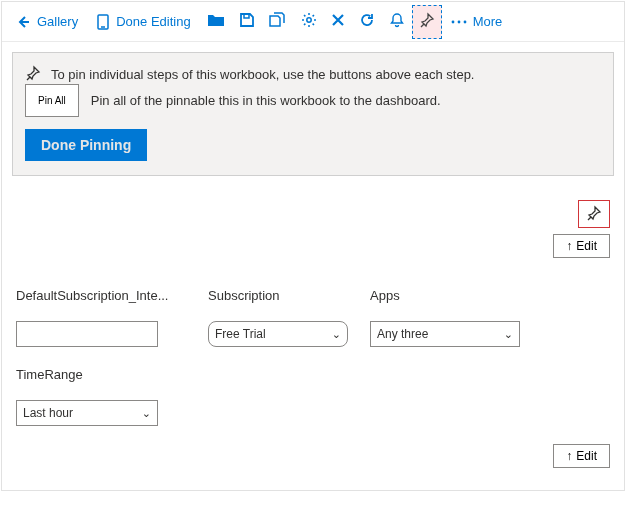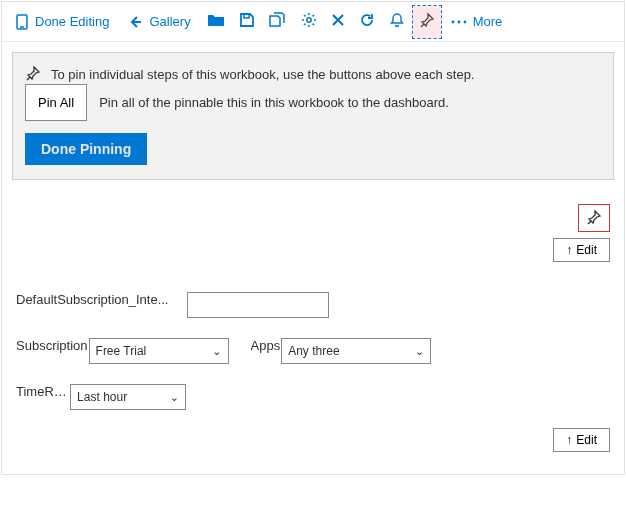--- a/index.html
+++ b/index.html
@@ -31,21 +31,21 @@
   }
   .notice {
     margin: 10px; padding: 12px 12px 14px 12px;
     background: #f3f2f1; border: 1px solid #cfcfcf;
     color: #323130;
   }
   .notice-row1 { display:flex; align-items:center; gap:10px; }
   .pinall {
     display:inline-block; padding:10px 12px;
     border:1px solid #8a8886; background:#fff; cursor:pointer;
-    font-size:13px;
+    font-size:10px;
   }
   .notice-row2 { display:flex; align-items:center; gap:12px; margin-bottom:12px;}
   .donepinning {
     display:inline-block; padding:8px 16px;
     background:#0078d4; color:#e5e5e5; border:none;
     font-weight:600; font-size:14px; cursor:pointer;
   }
   .main { padding: 8px 14px 16px 14px; position:relative;}
   .pin-square {
     width:32px; height:28px; border:1px solid #d13438;
@@ -53,54 +53,54 @@
     cursor:pointer; background:#fff;
   }
   .right { display:flex; justify-content:flex-end; margin: 6px 0;}
   .editbtn {
     border:1px solid #8a8886; background:#fff;
     padding:4px 12px; cursor:pointer; font-size:12px;
     display:inline-flex; align-items:center; gap:4px;
   }
   h2.title { font-size:22px; font-weight:700; margin: 24px 0 8px 0;}
   .params { display:flex; flex-wrap:wrap; gap:20px 22px; margin-top:30px; max-width:520px;}
-  .pgroup { display:flex; gap:1px;}
+  .pgroup { display:flex; flex-direction:column; gap:16px;}
   .plabel { font-size:13px; color:#323130; margin-bottom:2px; white-space:nowrap; overflow:hidden; text-overflow:ellipsis;}
   .pselect {
     width:142px; height:26px; border:1px solid #8a8886;
     display:flex; align-items:center; justify-content:space-between;
     padding:0 6px; background:#fff; cursor:pointer; font-size:12px;
   }
-  .w140 { width:140px;}
+  .w140 { width:140px;border-radius:8px;}
   .w150 { width:150px;}
   .chev { font-size:11px; color:#323130;}
 </style>
 </head>
 <body>
 
 <div class="outer">
 
   <div class="toolbar">
     <div class="tbtn">
       <span class="ic">
+        <svg width="16" height="16" viewBox="0 0 16 16">
+            <path d="M10 3 L5 8 L10 13" stroke="#0078d4" stroke-width="2" fill="none"></path>
+            <line x1="5" y1="8" x2="14" y2="8" stroke="#0078d4" stroke-width="2"></line>
+          </svg>
+      </span>
+      <span>Gallery</span>
+    </div>
+    <div class="tbtn">
+      <span class="ic">
         <svg width="14" height="16" viewBox="0 0 14 16">
             <rect x="2" y="1" width="10" height="14" rx="1" stroke="#0078d4" stroke-width="1.5" fill="none"></rect>
             <line x1="5" y1="13" x2="9" y2="13" stroke="#0078d4" stroke-width="1.5"></line>
           </svg>
       </span>
       <span>Done Editing</span>
-    </div>
-    <div class="tbtn">
-      <span class="ic">
-        <svg width="16" height="16" viewBox="0 0 16 16">
-            <path d="M10 3 L5 8 L10 13" stroke="#0078d4" stroke-width="2" fill="none"></path>
-            <line x1="5" y1="8" x2="14" y2="8" stroke="#0078d4" stroke-width="2"></line>
-          </svg>
-      </span>
-      <span>Gallery</span>
     </div>
     <div class="tbtn icon-only">
       <span>
         <svg width="18" height="14" viewBox="0 0 18 14">
             <path d="M1 2h5l2 2h9v9H1z" fill="#0078d4"></path>
           </svg>
       </span>
     </div>
     <div class="tbtn icon-only">
       <span>

